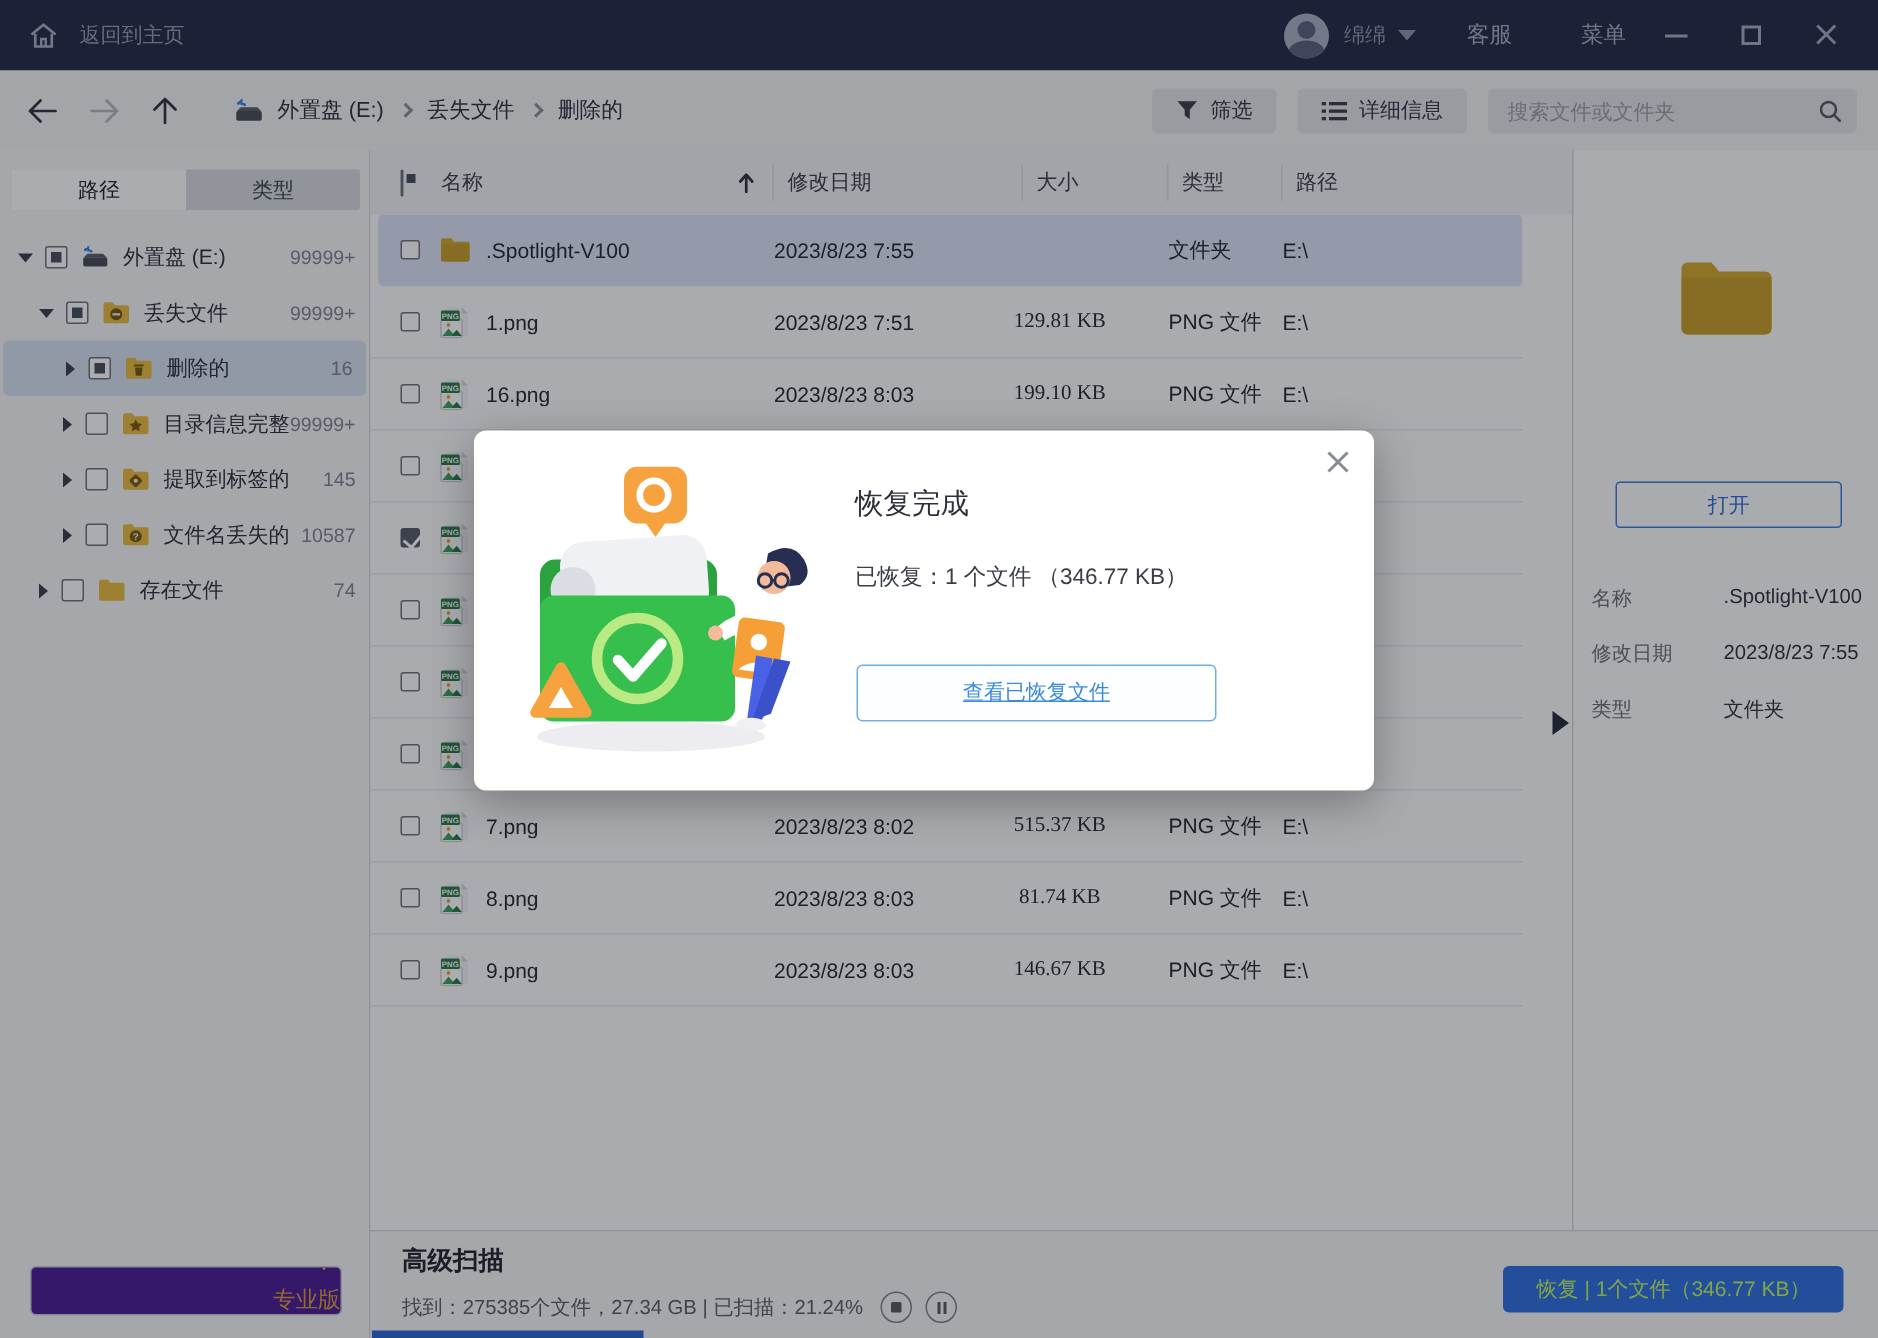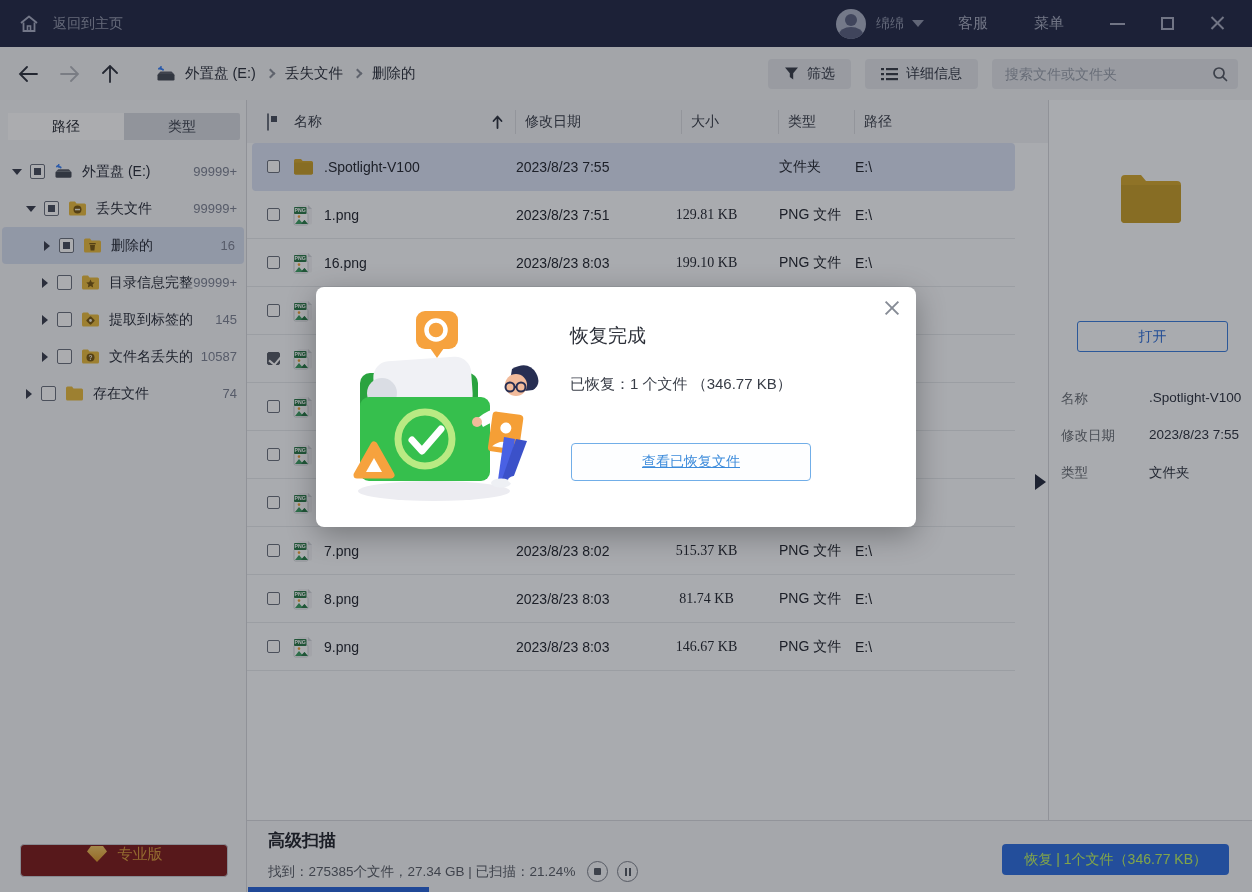--- a/index.html
+++ b/index.html
@@ -51,21 +51,21 @@
   .titem .arr-r { width:0; height:0; border-top:5px solid transparent; border-bottom:5px solid transparent; border-left:6px solid #3c4150; margin-right:9px; }
   .lvl0 { padding-left:12px; } .lvl1 { padding-left:26px; } .lvl2 { padding-left:42px; }
   .cbx { width:15px; height:15px; border:1.6px solid #6d727e; border-radius:2px; margin-right:9px; position:relative; flex:none; background:#fdfdfe; }
   .cbx.partial::after { content:""; position:absolute; left:3px; top:3px; width:7px; height:7px; background:#4a505e; }
   .cbx.checked { background:#575c66; border-color:#575c66; }
   .cbx.checked::after { content:""; position:absolute; left:3px; top:1px; width:6px; height:9px; border-right:2px solid #fff; border-bottom:2px solid #fff; transform:rotate(40deg); }
   .ticon { margin-right:9px; flex:none; display:flex; }
   .tlabel { flex:1; overflow:hidden; white-space:nowrap; }
   .tcount { font-size:13px; color:#7e8494; padding-right:9px; }
   .pro-btn { position:absolute; left:20px; bottom:15px; width:208px; height:33px; border:1px solid #c9ccd2; border-radius:4px;
-             background:#7f1d1d; display:flex; align-items:flex-start; justify-content:center; gap:10px; font-size:15px; color:#d89a3e; }
+             background:#4c1d95; display:flex; align-items:flex-end; justify-content:center; gap:10px; font-size:15px; color:#d89a3e;flex-direction:column; }
 
   
   .main { position:absolute; left:247px; top:100px; width:801px; height:720px; background:#fbfcfd; }
   .thead { height:43px; background:#f0f1f4; display:flex; align-items:center; padding-left:20px; font-size:14px; color:#3c414c; }
   .thead .hcell { border-left:1px solid #d9dbe0; height:24px; display:flex; align-items:center; padding-left:9px; }
   .col-check { width:27px; flex:none; }
   .col-iconname { flex:none; width:221px; display:flex; align-items:center; }
   .col-date { width:166px; flex:none; }
   .col-size { width:97px; flex:none; }
   .col-type { width:76px; flex:none; }
@@ -131,21 +131,21 @@
         <path d="M5.5 9.5 V18 H16.5 V9.5" fill="none" stroke="#a9aec2" stroke-width="1.8"></path>
         <path d="M9.5 18 V13 H12.5 V18" fill="none" stroke="#a9aec2" stroke-width="1.6"></path>
       </svg>
       <span class="lbl">返回到主页</span>
     </div>
     <div class="tb-right">
       <div class="avatar"></div>
       <span class="uname">绵绵</span>
       <span class="caret-down"></span>
       <span class="tb-link">客服</span>
-      <span class="tb-link" style="margin-right:20px;">菜单</span>
+      <span class="tb-link" style="margin-right:0;">菜单</span>
       <span class="winbtn">
           <i class="glyph-min"></i>
         </span>
       <span class="winbtn">
           <i class="glyph-max"></i>
         </span>
       <span class="winbtn">
           <i class="glyph-x"></i>
         </span>
     </div>

